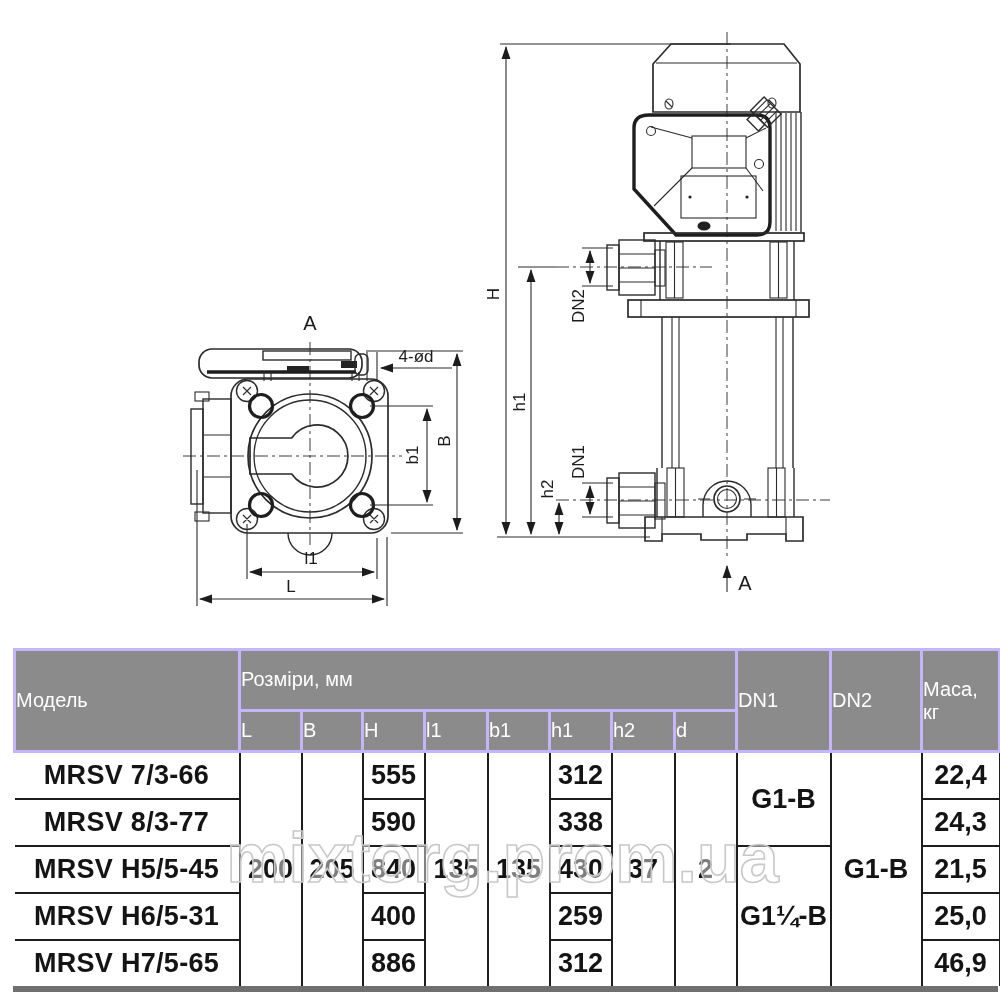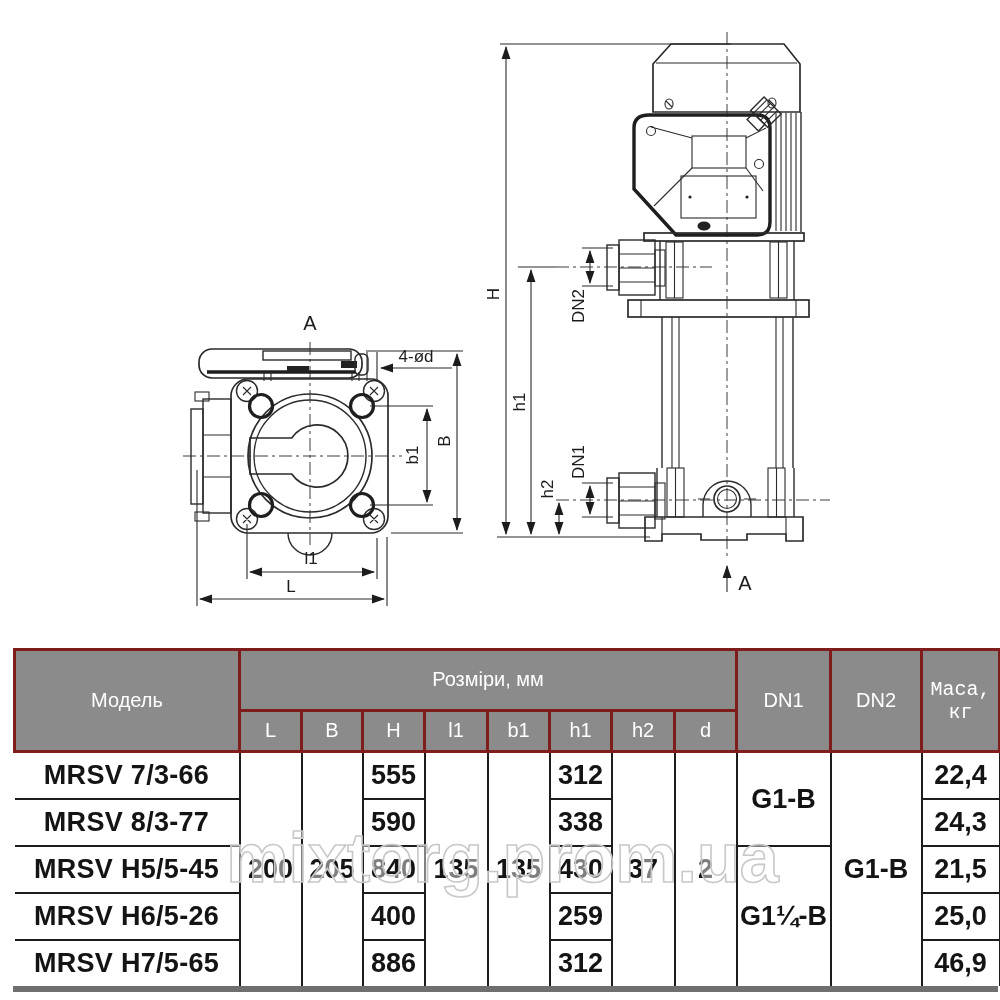--- a/index.html
+++ b/index.html
@@ -13,32 +13,32 @@
   .fine{stroke:#2b2b2b;stroke-width:1.1;fill:none;}
   .cl{stroke:#3c3c3c;stroke-width:1;fill:none;stroke-dasharray:13 4 3 4;}
   .dim{stroke:#2b2b2b;stroke-width:1.1;fill:none;}
   .dk{fill:#222222;stroke:none;}
   text.dimtxt{fill:#1c1c1c;font-size:17px;font-weight:500;text-anchor:middle;}
   text.big{fill:#1c1c1c;font-size:20px;font-weight:500;text-anchor:middle;}
   
   #specwrap{position:absolute;left:13px;top:648px;width:985px;border-bottom:6px solid #6f6f6f;}
   table.spec{border-collapse:collapse;width:985px;table-layout:fixed;}
   table.spec th{background:#8b8b8b;color:#ffffff;font-weight:500;font-size:20px;
-                border:3px solid #7f1d1d;text-align:center;vertical-align:middle;padding:0;}
+                border:3px solid #c4b5fd;text-align:left;vertical-align:middle;padding:0;}
   table.spec td{padding:0;text-align:center;vertical-align:middle;color:#141414;
                 font-size:27px;font-weight:600;height:45px;background:#ffffff;}
   th.band{height:56px;}
   th.sub{height:37px;}
   th.tall{height:99px;}
   td.model{text-align:left;padding-left:17px;font-weight:700;font-size:26px;letter-spacing:.3px;}
   td.vb{border-left:2px solid #1d1d1d;border-right:2px solid #1d1d1d;}
   td.hb{border-bottom:2px solid #1d1d1d;}
   td.shade{background:#dcdcdc;}
   td.dn{font-size:25px;}
-  .pre{white-space:pre-line;line-height:1.15;font-family:Liberation Mono, monospace;}
+  .pre{white-space:pre-line;line-height:1.15;}
   
   #watermark{position:absolute;left:205px;top:818px;width:595px;text-align:center;
              font-size:70px;font-weight:700;letter-spacing:0px;
              color:rgba(255,255,255,0.45);-webkit-text-stroke:1.6px #c8c8c8;
              pointer-events:none;z-index:6;}
 </style>
 </head>
 <body>
 
 <div id="page">
@@ -303,21 +303,21 @@
         <td class="vb hb">24,3</td>
       </tr>
       <tr>
         <td class="model shade hb">MRSV H5/5-45</td>
         <td class="vb hb">840</td>
         <td class="vb hb">430</td>
         <td class="vb dn" rowspan="3">G1¼-B</td>
         <td class="vb hb shade">21,5</td>
       </tr>
       <tr>
-        <td class="model hb">MRSV H6/5-26</td>
+        <td class="model hb">MRSV H6/5-31</td>
         <td class="vb hb">400</td>
         <td class="vb hb">259</td>
         <td class="vb hb">25,0</td>
       </tr>
       <tr>
         <td class="model shade">MRSV H7/5-65</td>
         <td class="vb">886</td>
         <td class="vb">312</td>
         <td class="vb shade">46,9</td>
       </tr>

